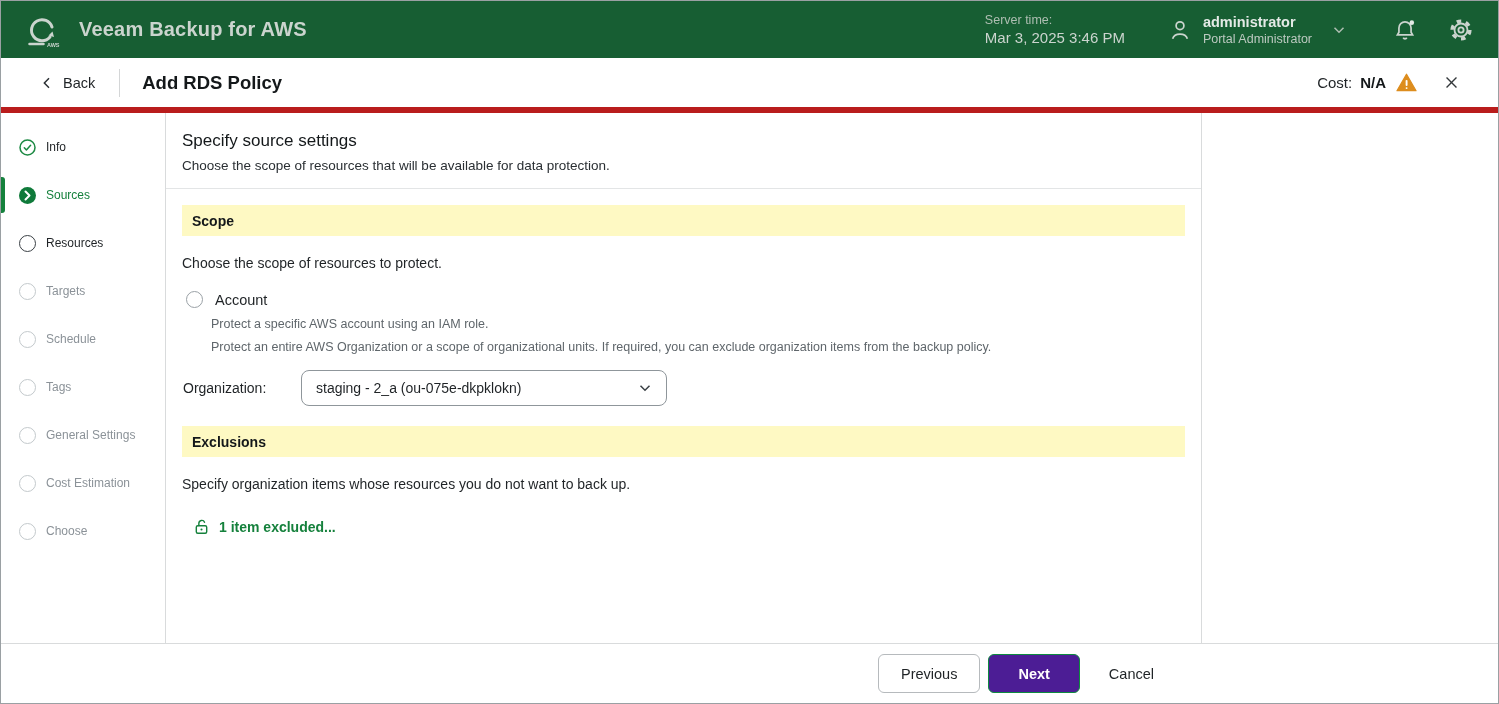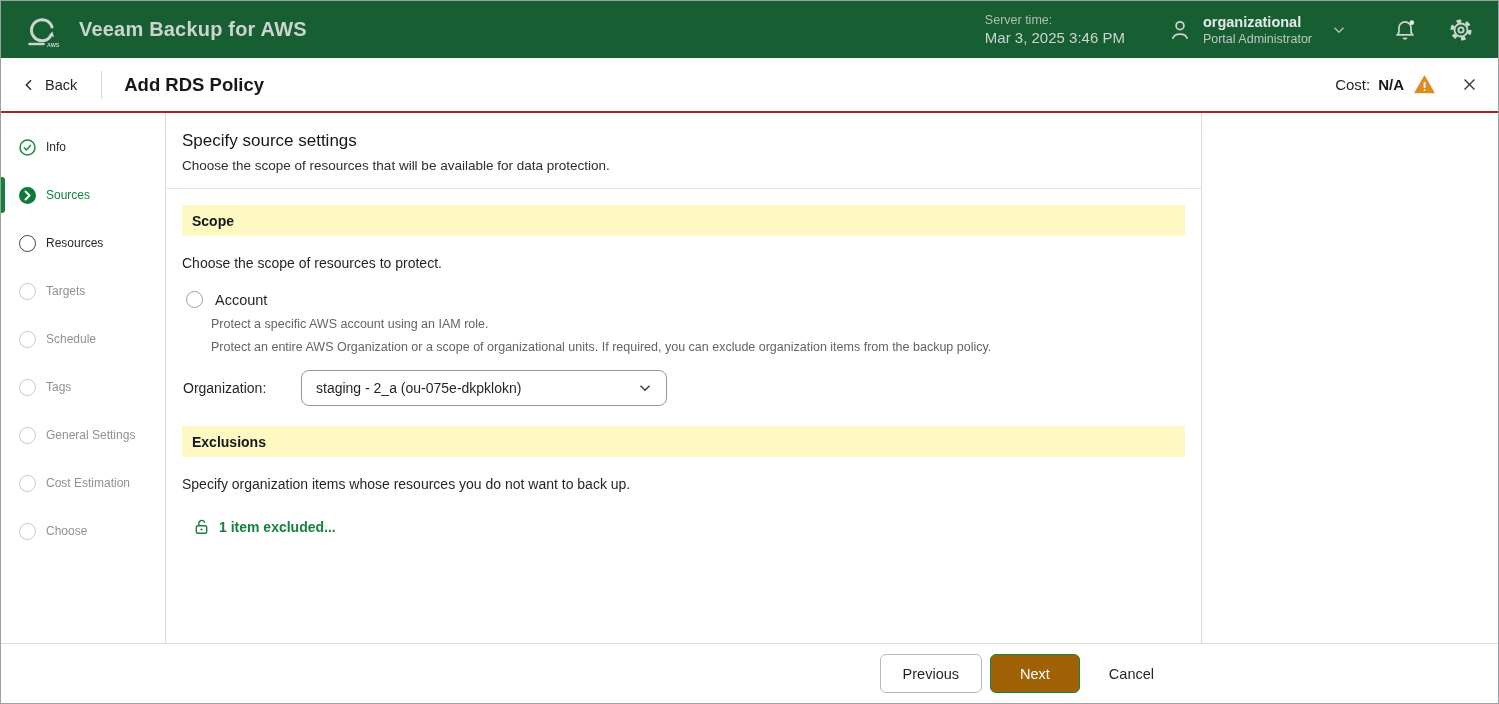--- a/index.html
+++ b/index.html
@@ -16,21 +16,21 @@
   .server-time .lbl { font-size:12.5px; color:#AEBEB2; line-height:16px; }
   .server-time .val { font-size:15px; color:#CBD4CE; line-height:19px; }
   .user-block { display:flex; align-items:center; gap:10px; margin-right:26px; }
   .user-texts .name { font-size:14.5px; font-weight:bold; color:#E4EAE6; line-height:18px; }
   .user-texts .role { font-size:12.5px; color:#BCC9C0; line-height:16px; }
   .hdr-icon { display:flex; align-items:center; justify-content:center; width:34px; height:34px; cursor:pointer; }
   .hdr-icon.gearpad { margin-left:22px; }
   .hdr-icon.bellpad { margin-left:14px; }
 
   
-  .toolbar { height:55px; background:#fff; border-bottom:2px solid #b91c1c; display:flex; align-items:center; padding:0 20px; flex:none; }
+  .toolbar { height:55px; background:#fff; border-bottom:6px solid #b91c1c; display:flex; align-items:center; padding:0 38px; flex:none; }
   .back-btn { display:flex; align-items:center; gap:8px; cursor:pointer; }
   .back-btn span { font-size:14.5px; color:#1f2326; }
   .tb-divider { width:1px; height:28px; background:#D4D6D7; margin:0 22px 0 24px; }
   .page-title { font-size:18.5px; font-weight:bold; color:#14181a; }
   .tb-right { margin-left:auto; display:flex; align-items:center; }
   .cost-label { font-size:15px; color:#1f2326; margin-right:8px;margin-left:33px; }
   .cost-value { font-size:15px; font-weight:bold; color:#14181a; margin-right:10px; }
   .close-btn { margin-left:26px; cursor:pointer; display:flex; align-items:center; }
 
   
@@ -64,21 +64,21 @@
   .select-box { width:366px; height:36px; border:1px solid #8F969B; border-radius:8px; background:#fff; display:flex; align-items:center; padding:0 12px 0 14px; cursor:pointer; }
   .select-box .sel-text { font-size:14px; color:#1f2326; flex:1; }
   .excl-link-row { margin:26px 16px 0 27px; display:flex; align-items:center; gap:9px; cursor:pointer; }
   .excl-link-row a { font-size:14px; font-weight:bold; color:#15813C; text-decoration:none; }
   .right-gutter { flex:1; background:#fff; }
 
   
   .app-footer { height:60px; border-top:1px solid #D9DBDC; background:#fff; display:flex; align-items:center; justify-content:flex-end; padding-right:332px; flex:none; }
   .btn { height:39px; border-radius:6px; font-family:"Liberation Sans", sans-serif; font-size:14.5px; cursor:pointer; }
   .btn-secondary { background:#fff; border:1px solid #B6BABD; color:#1f2326; padding:0 22px; }
-  .btn-primary { background:#a16207; border:1px solid #0E8A40; color:#fff; font-weight:normal; padding:0 29px; margin-left:8px; }
+  .btn-primary { background:#4c1d95; border:1px solid #0E8A40; color:#fff; font-weight:bold; padding:0 29px; margin-left:8px; }
   .btn-ghost { background:transparent; border:none; color:#1f2326; padding:0 12px; margin-left:17px; }
   svg { display:block; }
 </style>
 </head>
 <body>
 
 <div class="frame">
 
   <header class="app-header">
     <div class="logo-wrap">
@@ -100,21 +100,21 @@
       </div>
 
       <div class="user-block">
         <span>
           <svg width="26" height="26" viewBox="0 0 24 24" fill="none" stroke="#CBD4CE" stroke-width="1.6">
             <circle cx="12" cy="8" r="3.6"></circle>
             <path d="M5.2 20 a7 5.6 0 0 1 13.6 0"></path>
           </svg>
         </span>
         <div class="user-texts">
-          <div class="name">organizational</div>
+          <div class="name">administrator</div>
           <div class="role">Portal Administrator</div>
         </div>
         <span style="margin-left:8px;">
           <svg width="18" height="18" viewBox="0 0 24 24" fill="none" stroke="#AEBEB2" stroke-width="2">
             <polyline points="6 9 12 15 18 9"></polyline>
           </svg>
         </span>
       </div>
 
       <div class="hdr-icon bellpad">

